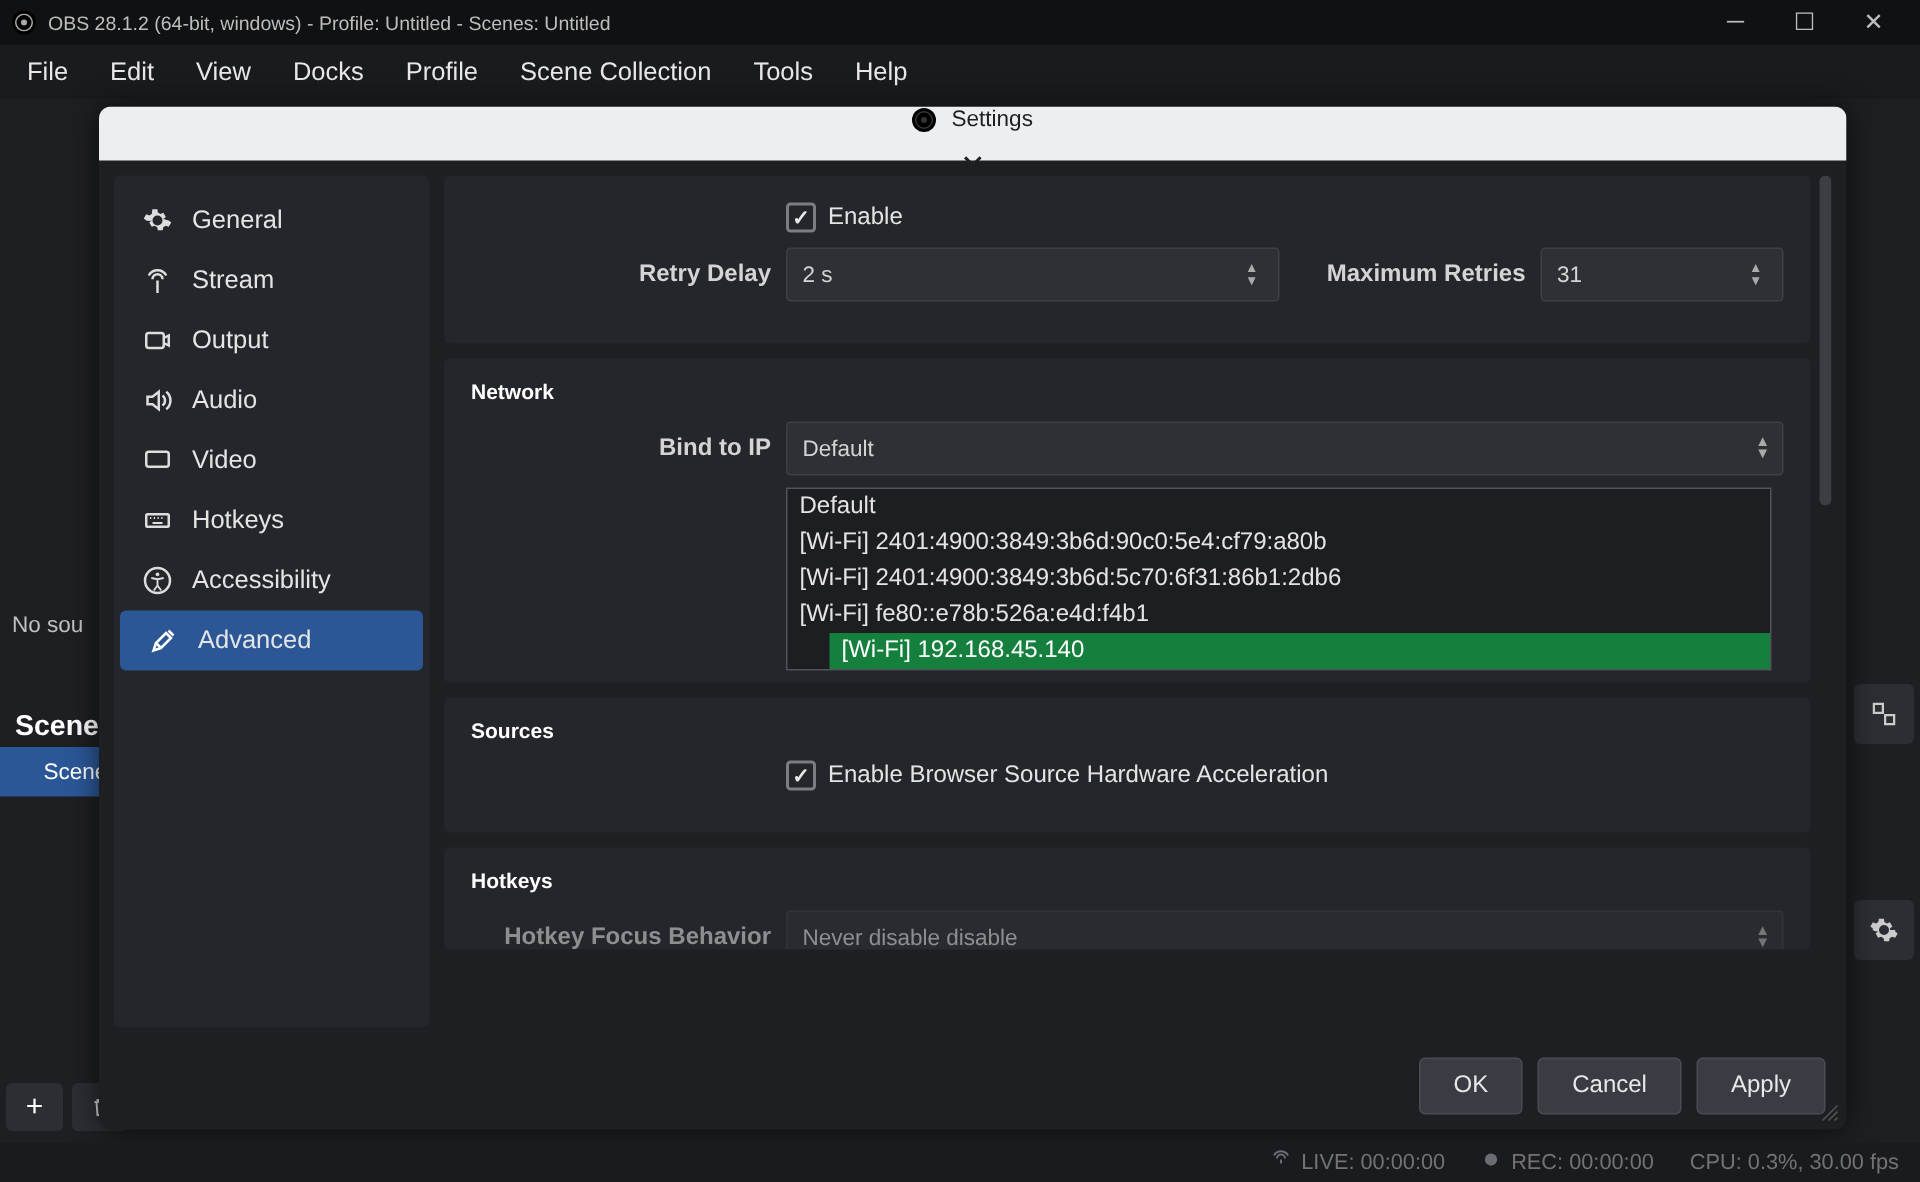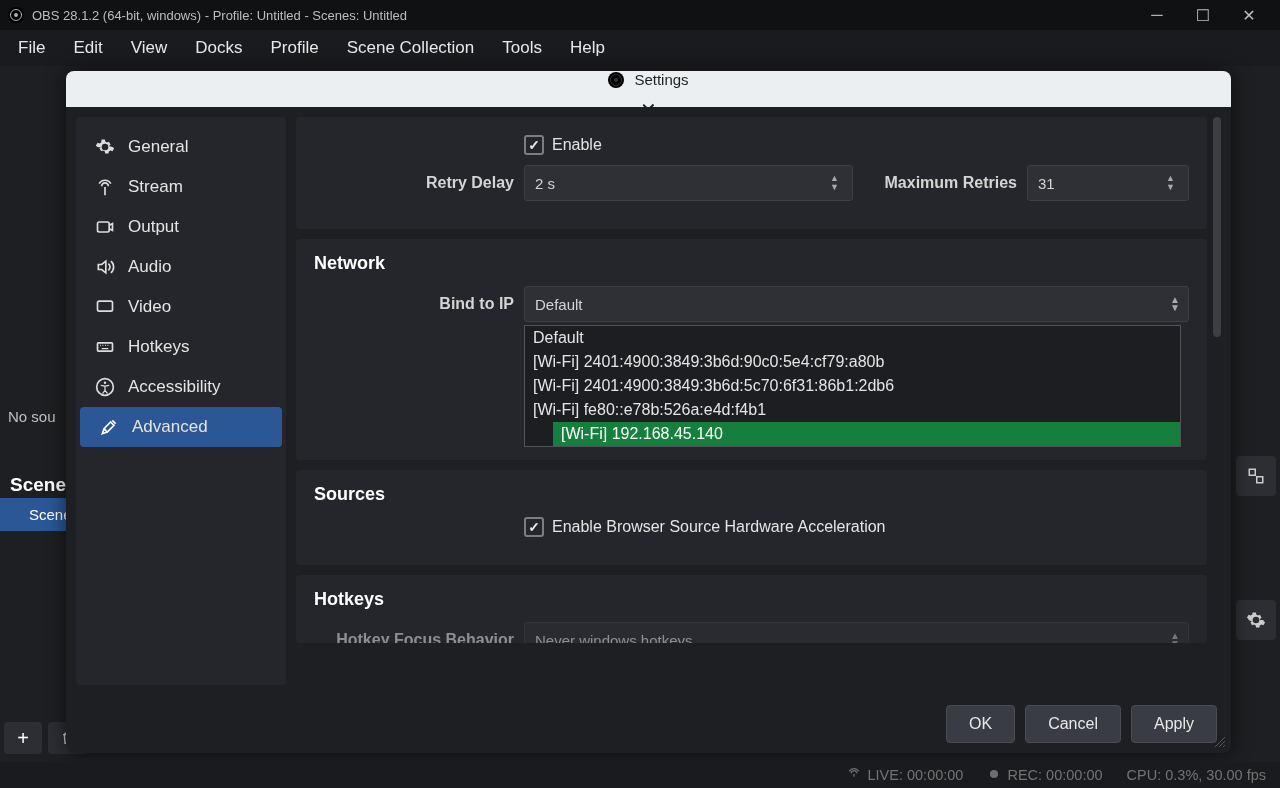--- a/index.html
+++ b/index.html
@@ -34,21 +34,21 @@
   
   .sidebar { width:210px; background:#24262b; border-radius:4px; padding:10px 0; }
   .side-item { display:flex; align-items:center; gap:12px; padding:10px 18px; font-size:17px; color:#e4e4e4; }
   .side-item.active { background:#2b5797; border-radius:4px; margin:0 4px; }
   .side-icon { width:22px; display:flex; align-items:center; justify-content:center;}
   
   .content { flex:1; display:flex; flex-direction:column; position:relative; overflow:hidden;}
   .scroll-area { flex:1; overflow:hidden; position:relative;}
   .panel { background:#24262b; border-radius:4px; padding:14px 18px 18px; margin-bottom:10px;}
   .panel.first { padding-top:18px; }
-  .panel-title { font-size:18px; font-weight:600; color:#fff; margin-bottom:12px;}
+  .panel-title { font-size:14px; font-weight:600; color:#fff; margin-bottom:12px;}
   .form-row { display:flex; align-items:center; margin-bottom:10px; }
   .form-label { width:210px; text-align:right; font-size:16px; color:#d4d4d4; padding-right:10px;font-weight:bold;}
   .form-control { flex:1; }
   .checkbox { display:flex; align-items:center; gap:8px; font-size:16px; color:#e4e4e4;}
   .cb-box { width:20px; height:20px; border:2px solid #7a7d84; border-radius:3px; display:flex; align-items:center; justify-content:center; color:#e8e8e8;}
   .cb-box.checked::after { content:"✓"; font-size:14px; font-weight:bold;}
   .spinbox, .combo { height:36px; background:#2e3036; border:1px solid #3d3f45; border-radius:3px; display:flex; align-items:center; padding:0 10px; color:#d4d4d4; font-size:15px; position:relative;}
   .spin-arrows { position:absolute; right:6px; top:0; bottom:0; width:16px; display:flex; flex-direction:column; justify-content:center; font-size:9px; color:#aaa; line-height:1;}
   .combo-arrows { position:absolute; right:8px; font-size:10px; color:#aaa; display:flex; flex-direction:column; line-height:0.8;}
   .row2 { display:flex; gap:29px; }
@@ -277,21 +277,21 @@
             </div>
           </div>
         </div>
 
         <div class="panel" style="padding-bottom:0; overflow:hidden; height:68px;">
           <div class="panel-title">Hotkeys</div>
           <div class="form-row" style="opacity:0.6">
             <div class="form-label">Hotkey Focus Behavior</div>
             <div class="form-control">
               <div class="combo">
-                <span>Never windows hotkeys</span>
+                <span>Never disable disable</span>
                 <span class="combo-arrows">
                     <span>▲</span>
                     <span>▼</span>
                   </span>
               </div>
             </div>
           </div>
         </div>
 
         <div class="dropdown">

